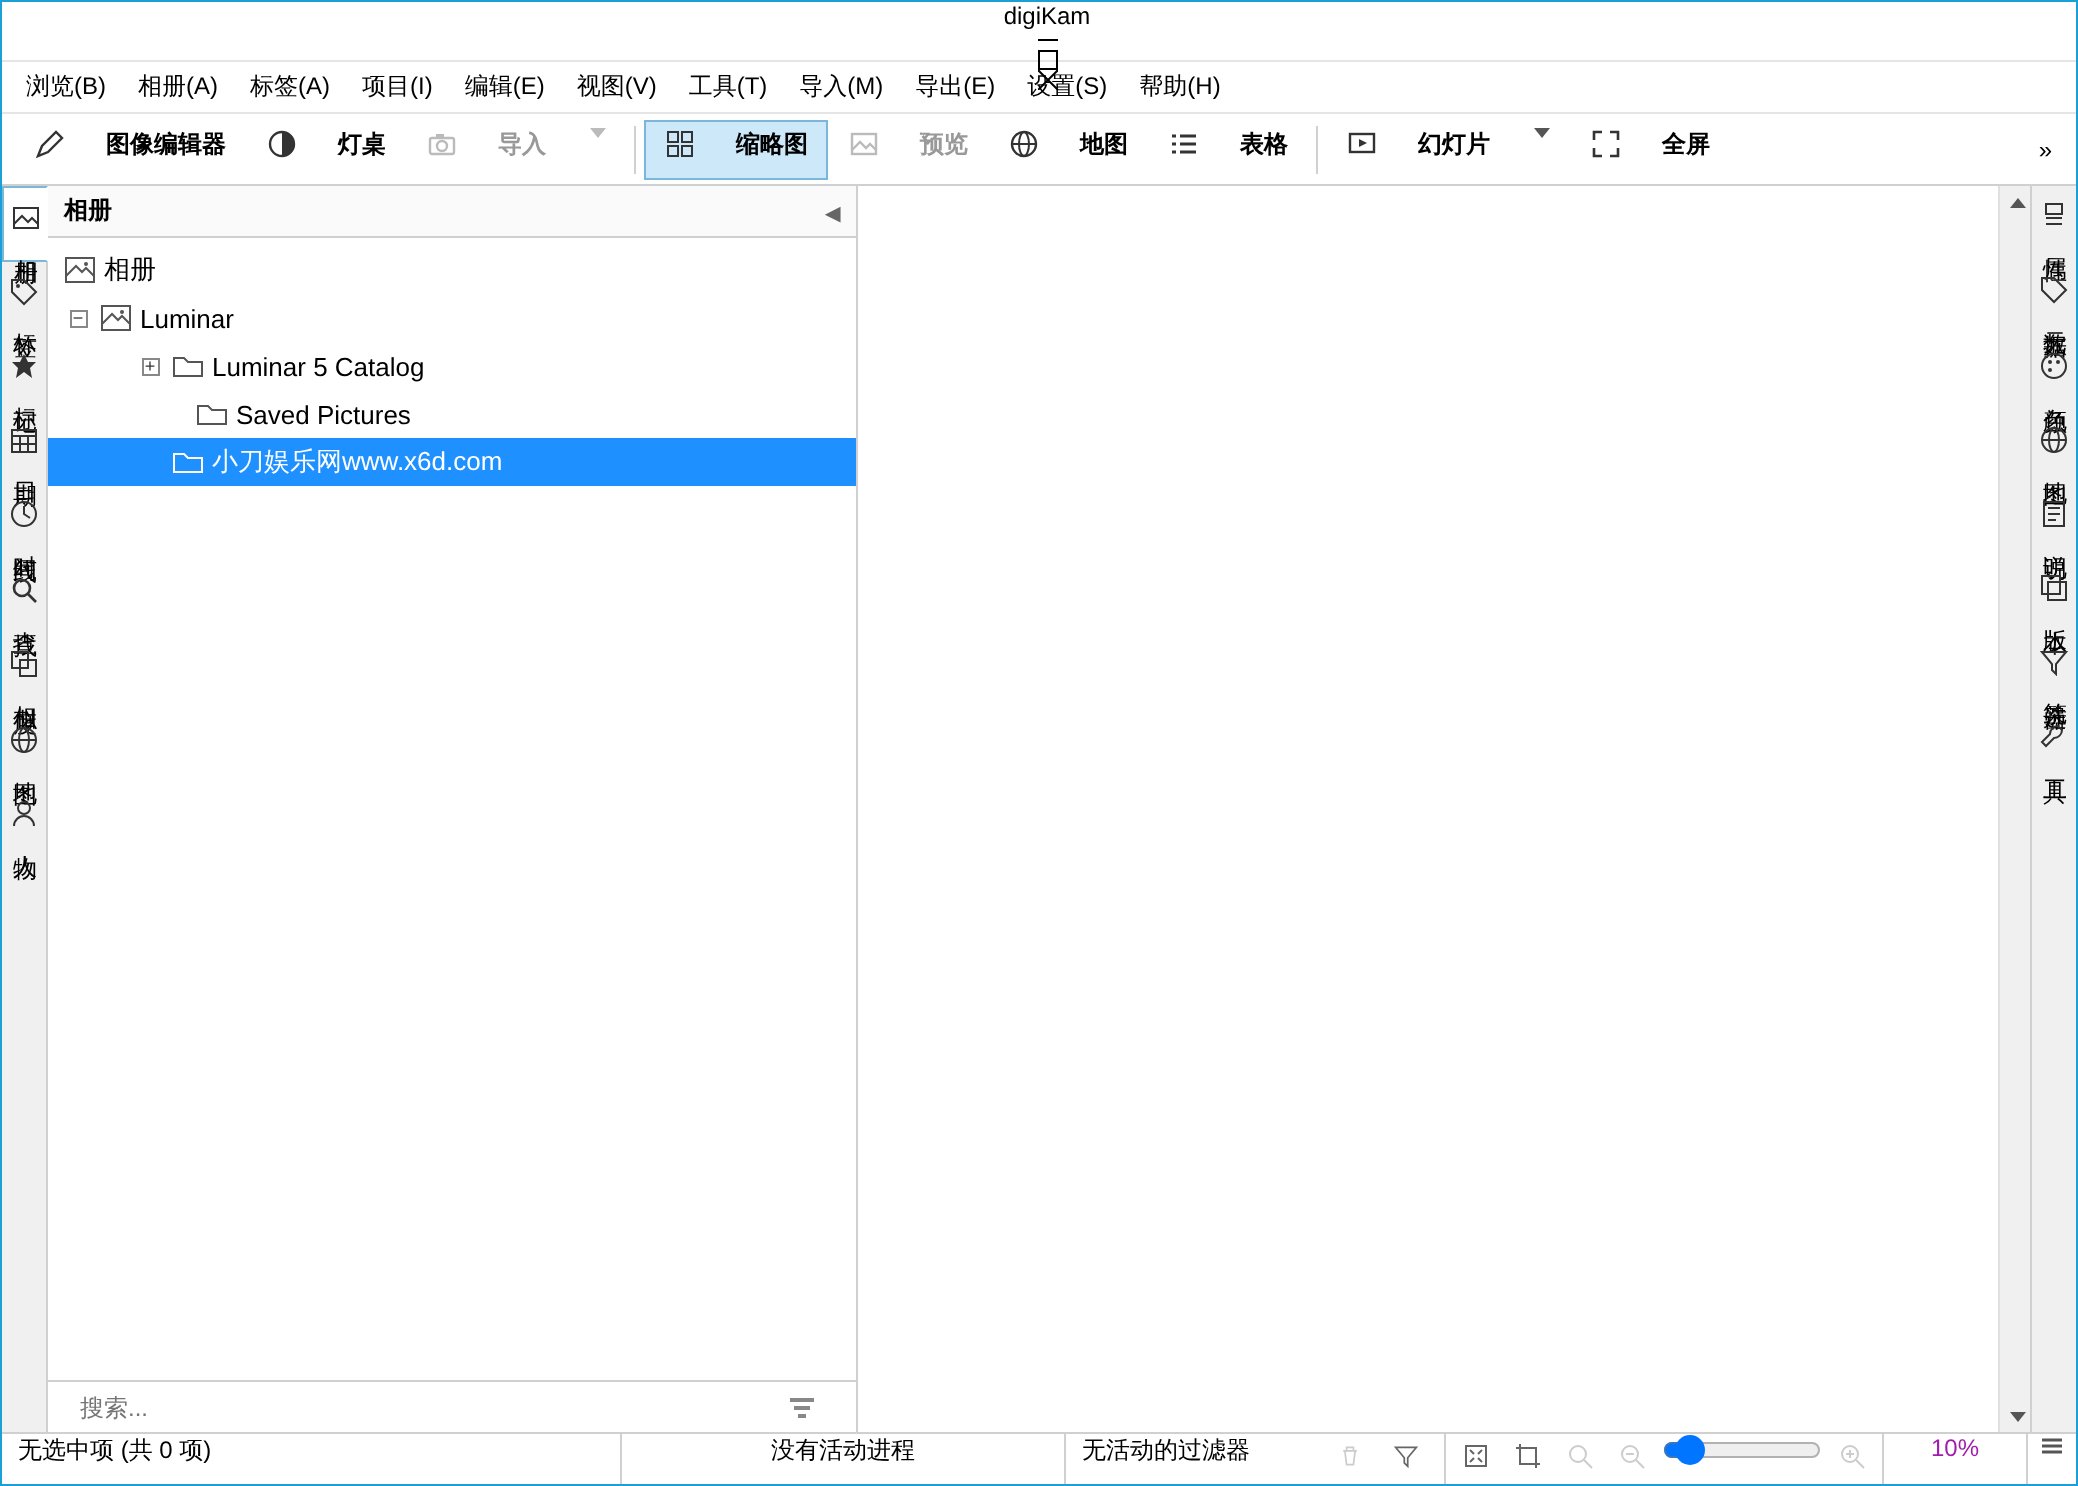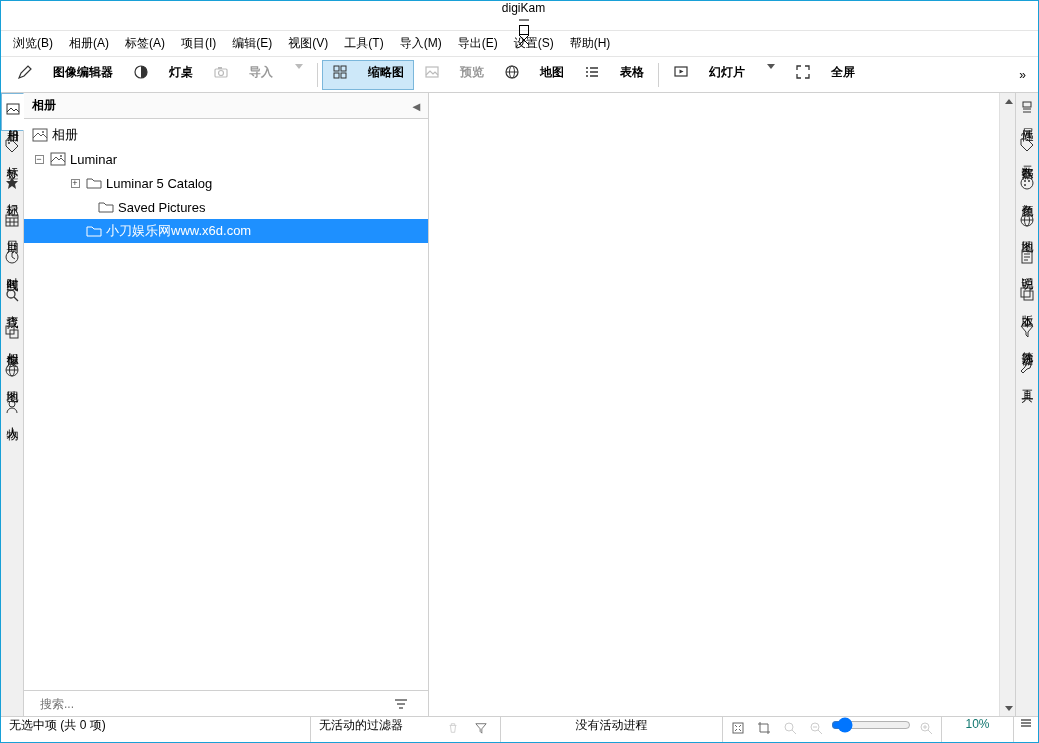--- a/index.html
+++ b/index.html
@@ -64,21 +64,21 @@
 
 
 .statusbar { height:26px; border-top:1px solid #d0d0d0; display:flex; align-items:stretch; }
 .sb-cell { display:flex; align-items:flex-start; padding:0 8px; border-right:1px solid #d0d0d0; }
 .sb-cell:last-child { border-right:none; }
 .sb-cell.grow { flex:1; }
 .sb-filter { width:190px; justify-content:space-between; }
 .sb-progress { width:190px; justify-content:center;}
 .sb-iconbtn { width:22px; height:22px; display:flex; align-items:center; justify-content:center; cursor:pointer; color:#666;}
 .sb-iconbtn.disabled { color:#ccc; cursor:default;}
-.sb-zoom { width:72px; justify-content:center; color:#0f766e;}
+.sb-zoom { width:72px; justify-content:center; color:#a21caf;}
 
 
 svg { display:block; }
 </style>
 </head>
 <body>
 
 <div class="titlebar">
   <div class="tb-icon"></div>
   <div class="title">digiKam</div>
@@ -467,38 +467,38 @@
         </span>
         <span class="vlabel">工具</span>
       </div>
   </div>
 </div>
 
 <div class="statusbar">
   <div class="sb-cell" style="width:310px">
       <span>无选中项 (共 0 项)</span>
     </div>
+  <div class="sb-cell sb-progress grow">
+      <span>没有活动进程</span>
+    </div>
   <div class="sb-cell sb-filter">
     <span>无活动的过滤器</span>
     <span style="display:flex;gap:6px;">
       <span class="sb-iconbtn disabled">
           <svg width="12" height="12" viewBox="0 0 14 14">
             <path d="M3 4 L11 4 M5 4 L5 2 L9 2 L9 4 M4 4 L5 12 L9 12 L10 4" fill="none" stroke="currentColor"></path>
           </svg>
         </span>
       <span class="sb-iconbtn">
           <svg width="12" height="12" viewBox="0 0 14 14">
             <path d="M1 2 L13 2 L8 8 L8 13 L6 11 L6 8 Z" fill="none" stroke="currentColor"></path>
           </svg>
         </span>
     </span>
   </div>
-  <div class="sb-cell sb-progress grow">
-      <span>没有活动进程</span>
-    </div>
   <div class="sb-cell" style="gap:4px;padding:0 4px">
     <span class="sb-iconbtn">
         <svg width="14" height="14" viewBox="0 0 14 14">
           <rect x="2" y="2" width="10" height="10" fill="none" stroke="currentColor"></rect>
           <path d="M4 4 L6 6 M10 4 L8 6 M4 10 L6 8 M10 10 L8 8" stroke="currentColor"></path>
         </svg>
       </span>
     <span class="sb-iconbtn">
         <svg width="14" height="14" viewBox="0 0 14 14">
           <path d="M3 1 L3 11 L13 11 M1 3 L11 3 L11 13" fill="none" stroke="currentColor"></path>

